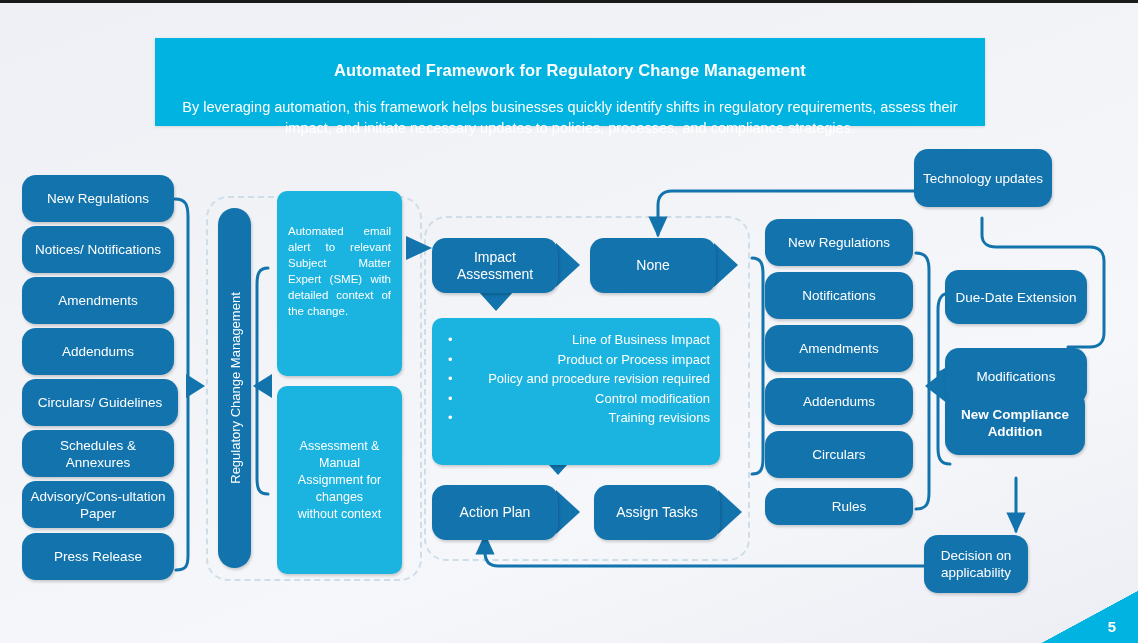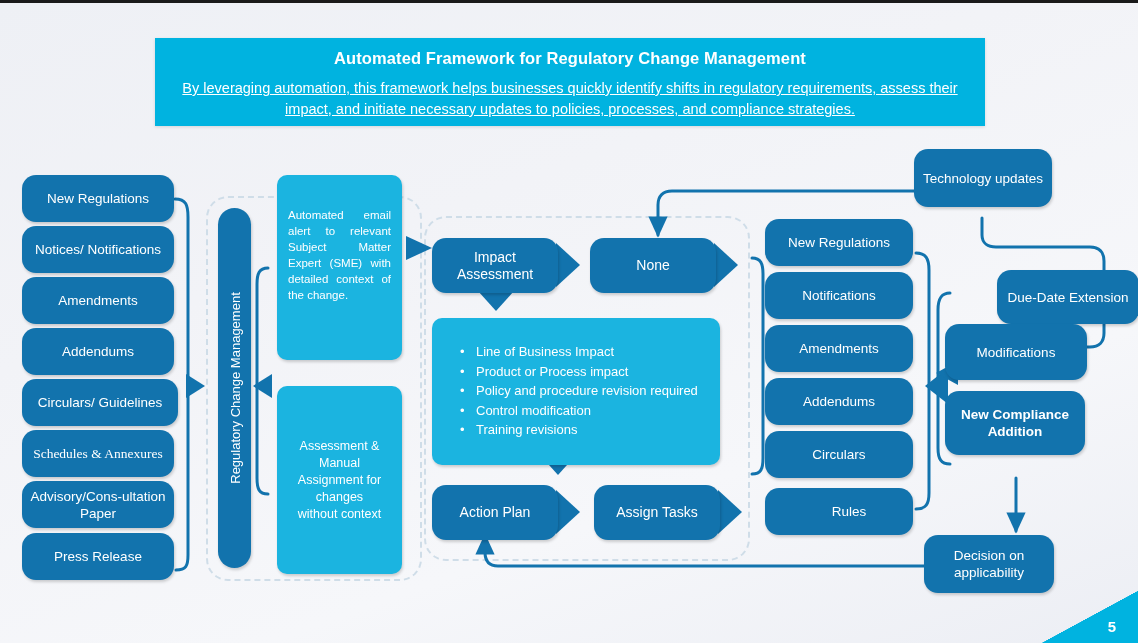--- a/index.html
+++ b/index.html
@@ -7,25 +7,25 @@
   #slide{
     position:relative;width:1138px;height:643px;overflow:hidden;
     background:linear-gradient(160deg,#eef0f5 0%,#f2f3f7 35%,#f6f7fa 70%,#eceef4 100%);
     border-top:3px solid #1a1a1a;
     box-sizing:border-box;
   }
   
   #banner{
     position:absolute;left:155px;top:35px;width:830px;height:88px;
     background:#00b3e0;color:#fff;text-align:center;
-    box-sizing:border-box;padding:8px 22px 0 22px;
+    box-sizing:border-box;padding:20px 22px 0 22px;
     box-shadow:0 1px 3px rgba(0,0,0,.12);
   }
   #banner .t1{font-size:16.5px;font-weight:bold;line-height:24px;letter-spacing:.1px;}
-  #banner .t2{font-size:14.5px;line-height:21px;margin-top:8px;text-decoration:underline;}
+  #banner .t2{font-size:14.5px;line-height:21px;margin-top:15px;}
   
   .pill{
     position:absolute;background:#1273ad;color:#fff;border-radius:14px;
     display:flex;align-items:center;justify-content:center;text-align:center;
     font-size:13.5px;line-height:17px;box-sizing:border-box;padding:2px 6px;
     box-shadow:1px 2px 3px rgba(0,0,0,.18);
   }
   .pill.lg{font-size:14px;}
   
   #vbar{
@@ -42,26 +42,26 @@
     position:absolute;border:2px dashed #cfdde8;border-radius:22px;
     box-sizing:border-box;
   }
   
   #bullets{
     position:absolute;left:432px;top:315px;width:288px;height:147px;
     background:#1bb4e0;border-radius:10px;color:#fff;
     box-sizing:border-box;padding:12px 10px 10px 14px;
     box-shadow:1px 2px 3px rgba(0,0,0,.18);
   }
-  #bullets ul{margin:12px;padding:0 0 0 18px;list-style:none;}
+  #bullets ul{margin:0;padding:0 0 0 18px;list-style:none;text-align:right;}
   #bullets li{font-size:13px;line-height:19.5px;position:relative;}
   #bullets li:before{content:"\2022";position:absolute;left:-16px;top:0;}
   
   #emailbox{
-    position:absolute;left:277px;top:172px;width:125px;height:185px;
+    position:absolute;left:277px;top:188px;width:125px;height:185px;
     background:#1bb4e0;border-radius:10px;color:#fff;box-sizing:border-box;
     padding:32px 11px 10px 11px;font-size:11.5px;line-height:16px;
     text-align:justify;text-align-last:left;
     box-shadow:1px 2px 3px rgba(0,0,0,.18);
   }
   #assessbox{
     position:absolute;left:277px;top:383px;width:125px;height:188px;
     background:#1bb4e0;border-radius:10px;color:#fff;box-sizing:border-box;
     padding:0 19px;font-size:12.5px;line-height:17px;text-align:center;
     display:flex;align-items:center;justify-content:center;
@@ -152,21 +152,21 @@
   </div>
   <div class="pill" style="left:22px;top:274px;width:152px;height:47px;">
     <span>Amendments</span>
   </div>
   <div class="pill" style="left:22px;top:325px;width:152px;height:47px;">
     <span>Addendums</span>
   </div>
   <div class="pill" style="left:22px;top:376px;width:156px;height:47px;">
     <span>Circulars/ Guidelines</span>
   </div>
-  <div class="pill" style="left:22px;top:427px;width:152px;height:47px;font-family:Liberation Serif, serif;">
+  <div class="pill" style="left:22px;top:427px;width:152px;height:47px;">
     <span>Schedules &amp; Annexures</span>
   </div>
   <div class="pill" style="left:22px;top:478px;width:152px;height:47px;">
     <span>Advisory/Cons-ultation Paper</span>
   </div>
   <div class="pill" style="left:22px;top:530px;width:152px;height:47px;">
     <span>Press Release</span>
   </div>
 
   <div id="vbar">
@@ -212,37 +212,37 @@
   </div>
   <div class="pill" style="left:765px;top:322px;width:148px;height:47px;">
     <span>Amendments</span>
   </div>
   <div class="pill" style="left:765px;top:375px;width:148px;height:47px;">
     <span>Addendums</span>
   </div>
   <div class="pill" style="left:765px;top:428px;width:148px;height:47px;">
     <span>Circulars</span>
   </div>
-  <div class="pill" style="left:765px;top:485px;width:148px;height:47px;padding-left:26px;">
+  <div class="pill" style="left:765px;top:485px;width:148px;height:37px;padding-left:26px;">
     <span>Rules</span>
   </div>
 
   <div class="pill" style="left:914px;top:146px;width:138px;height:58px;">
     <span>Technology updates</span>
   </div>
-  <div class="pill" style="left:997px;top:267px;width:142px;height:54px;">
+  <div class="pill" style="left:945px;top:267px;width:142px;height:54px;">
     <span>Due-Date Extension</span>
   </div>
-  <div class="pill" style="left:945px;top:321px;width:142px;height:56px;">
+  <div class="pill" style="left:945px;top:345px;width:142px;height:56px;">
     <span>Modifications</span>
   </div>
   <div class="pill" style="left:945px;top:388px;width:140px;height:64px;font-weight:bold;">
     <span>New Compliance Addition</span>
   </div>
-  <div class="pill" style="left:924px;top:532px;width:130px;height:58px;">
+  <div class="pill" style="left:924px;top:532px;width:104px;height:58px;">
     <span>Decision on applicability</span>
   </div>
 
   <div id="corner">
     <span>5</span>
   </div>
 
 </div>
 
 </body></html>

